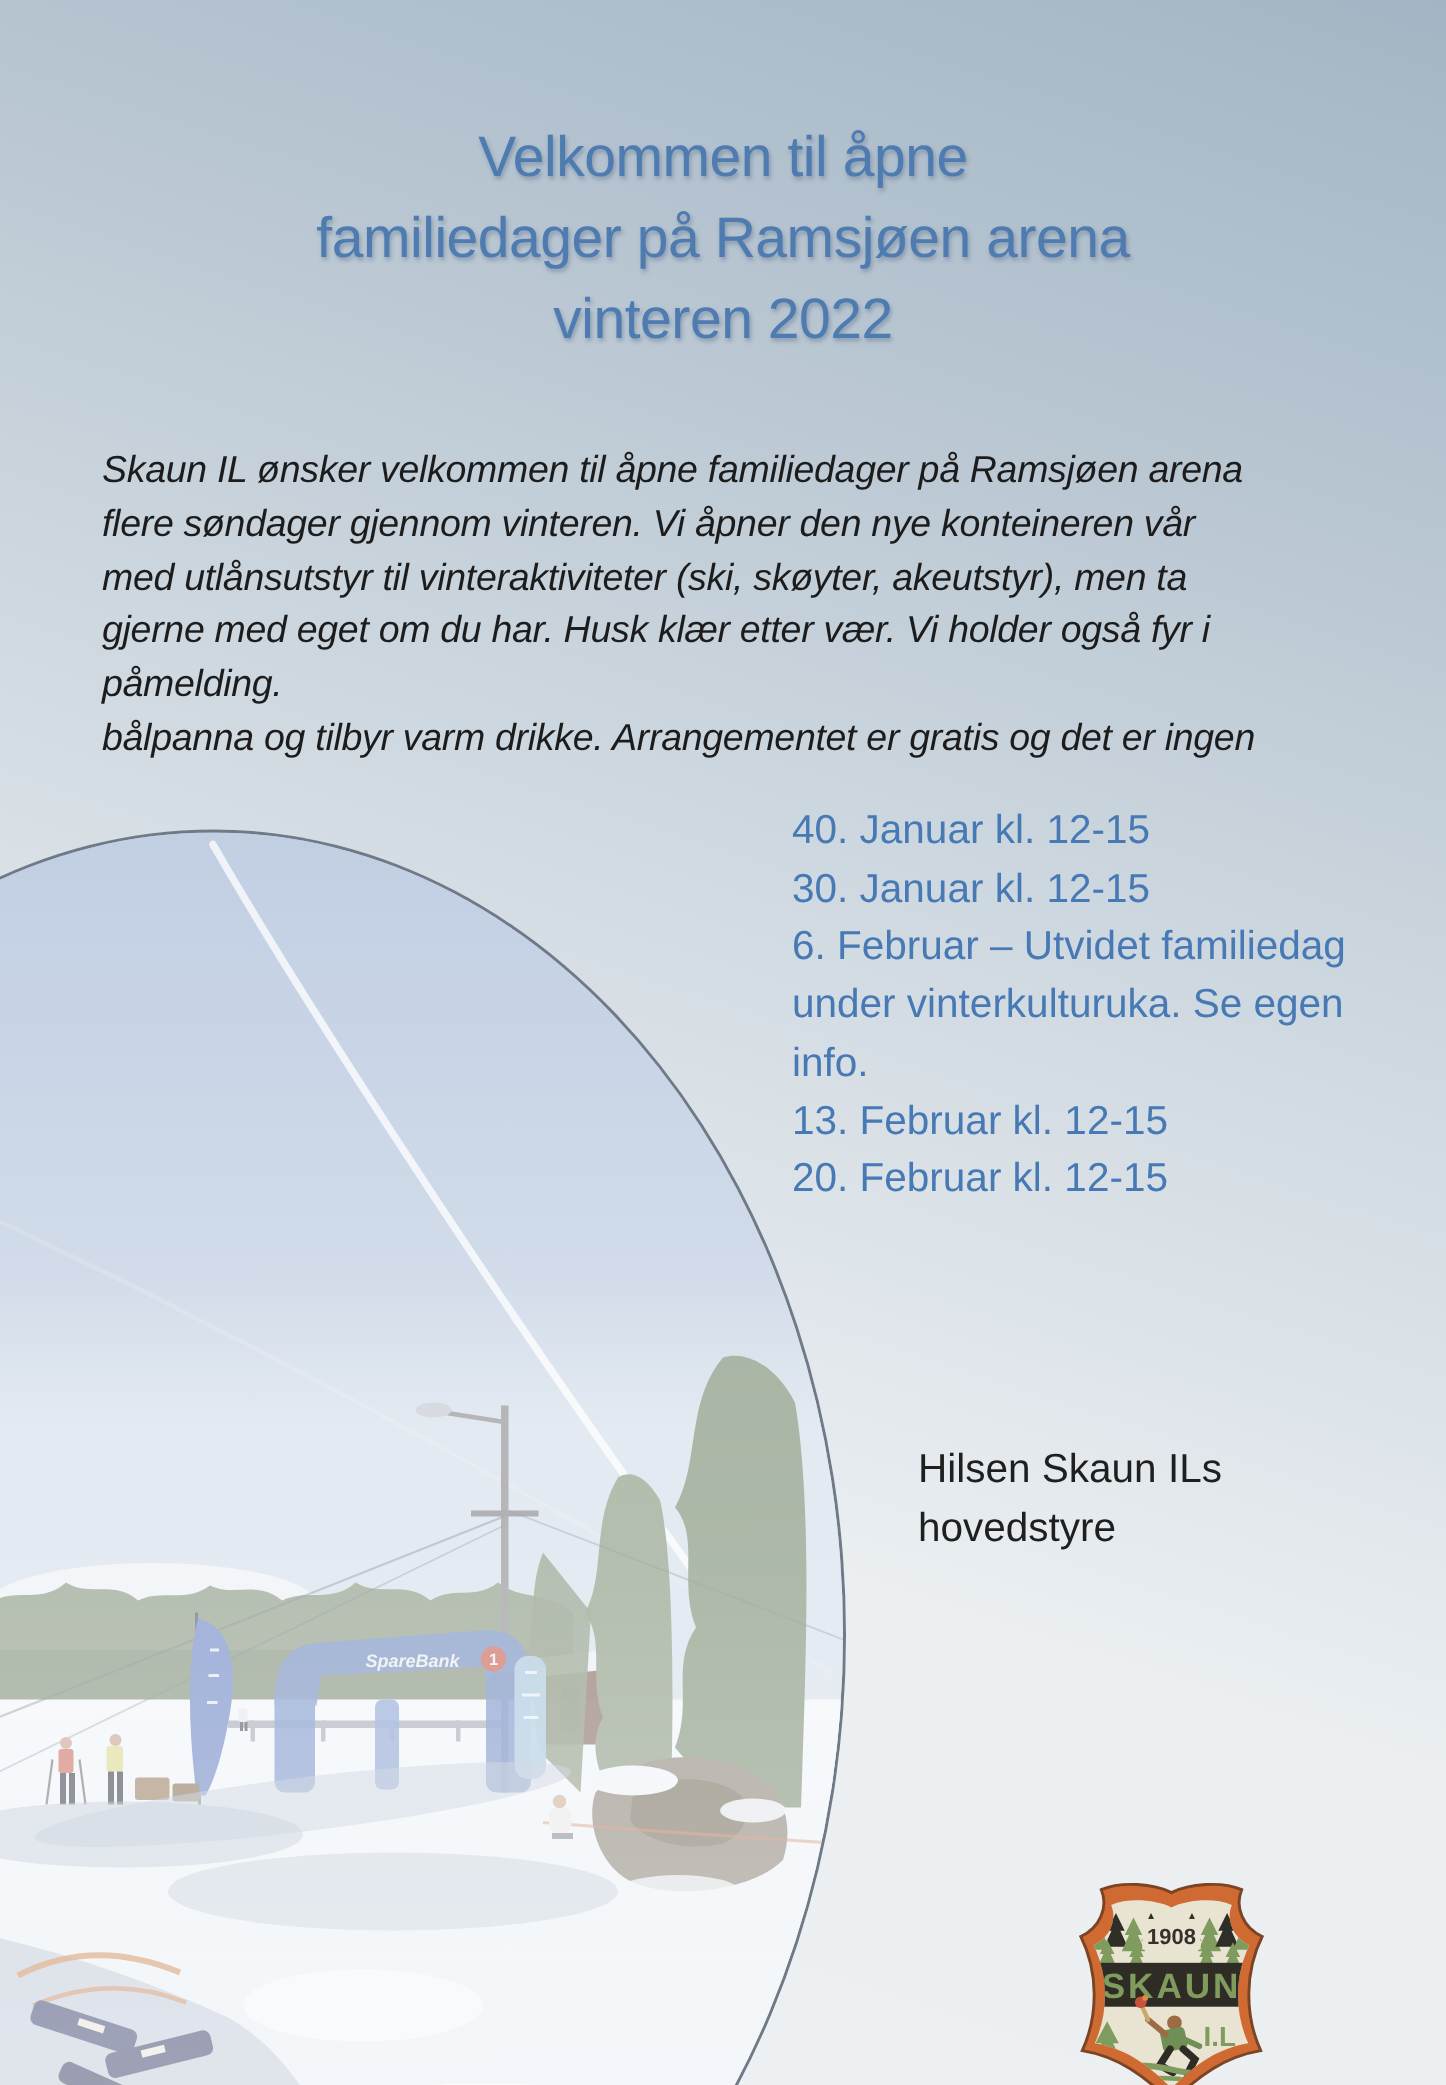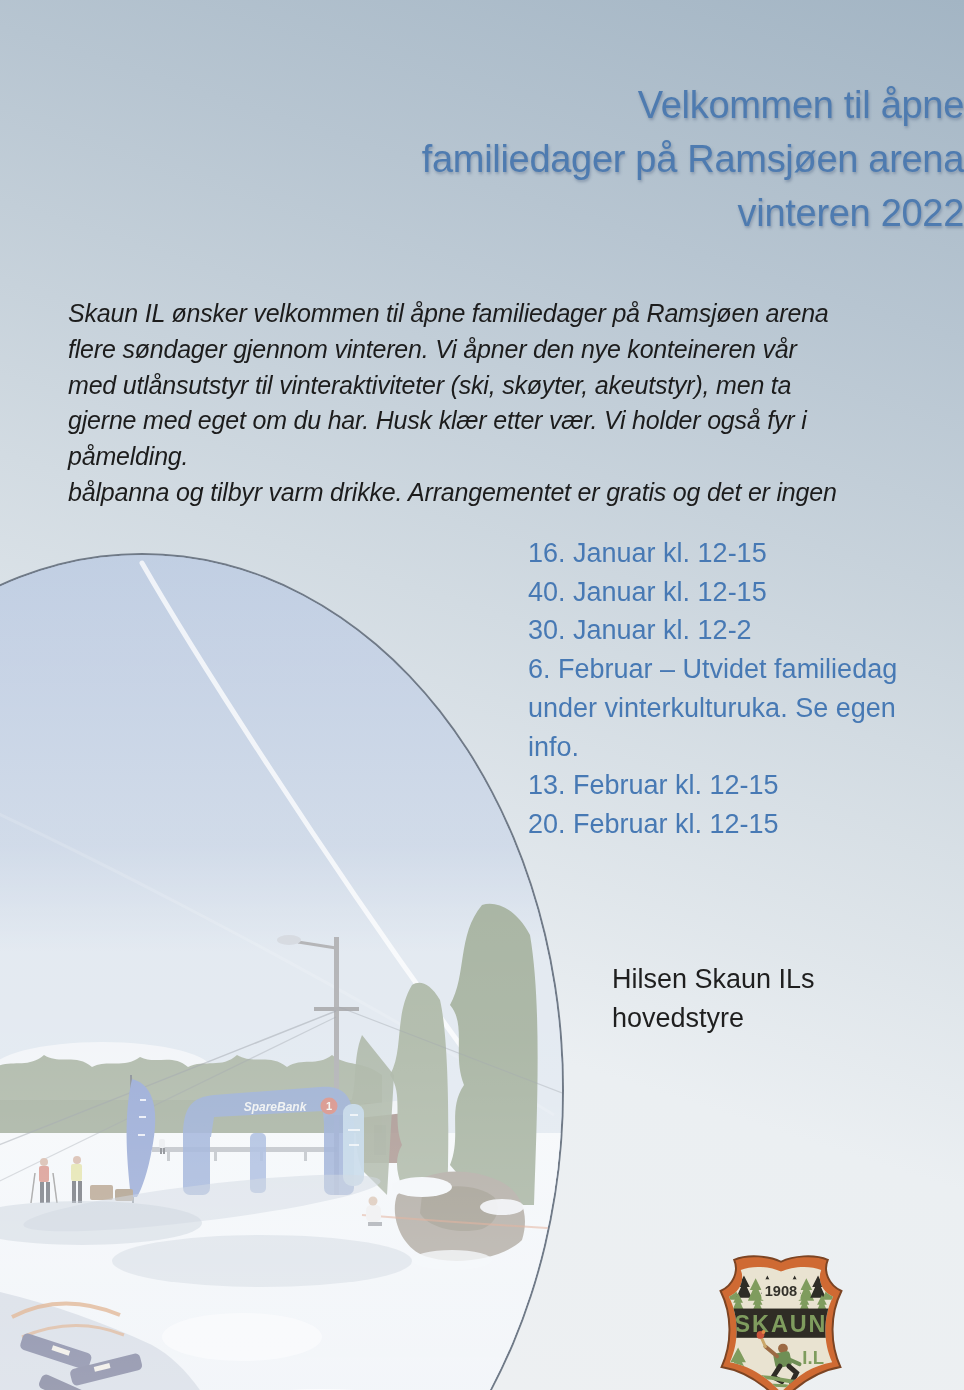--- a/index.html
+++ b/index.html
@@ -5,21 +5,21 @@
   html,body{margin:0;padding:0;background:#888;}
   .poster{
     position:relative;
     width:964px;height:1390px;
     overflow:hidden;
     font-family:"Liberation Sans",sans-serif;
     background:linear-gradient(198deg,#a3b5c4 0%,#b7c5d1 20%,#d2dbe2 45%,#ebeff2 70%,#eef0f2 100%);
   }
   .title{
     position:absolute;top:78px;left:0;right:0;
-    text-align:right;
+    text-align:center;
     font-size:38px;line-height:54px;letter-spacing:-0.3px;
     color:#4e7bb0;
     text-shadow:1px 2px 3px rgba(80,100,130,.45);
   }
   .intro{
     position:absolute;left:68px;top:296px;
     font-size:25px;line-height:35.8px;letter-spacing:-0.2px;
     color:#1c1c1c;white-space:nowrap;font-style:italic;
   }
   .schedule{
@@ -203,23 +203,22 @@
   <div class="intro">
     <div>Skaun IL ønsker velkommen til åpne familiedager på Ramsjøen arena</div>
     <div>flere søndager gjennom vinteren. Vi åpner den nye konteineren vår</div>
     <div>med utlånsutstyr til vinteraktiviteter (ski, skøyter, akeutstyr), men ta</div>
     <div>gjerne med eget om du har. Husk klær etter vær. Vi holder også fyr i</div>
     <div>påmelding.</div>
     <div>bålpanna og tilbyr varm drikke. Arrangementet er gratis og det er ingen</div>
   </div>
 
   <div class="schedule">
-    <div>16. Januar kl. 12-15</div>
     <div>40. Januar kl. 12-15</div>
-    <div>30. Januar kl. 12-2</div>
+    <div>30. Januar kl. 12-15</div>
     <div>6. Februar – Utvidet familiedag</div>
     <div>under vinterkulturuka. Se egen</div>
     <div>info.</div>
     <div>13. Februar kl. 12-15</div>
     <div>20. Februar kl. 12-15</div>
   </div>
 
   <div class="signature">
     <div>Hilsen Skaun ILs</div>
     <div>hovedstyre</div>

